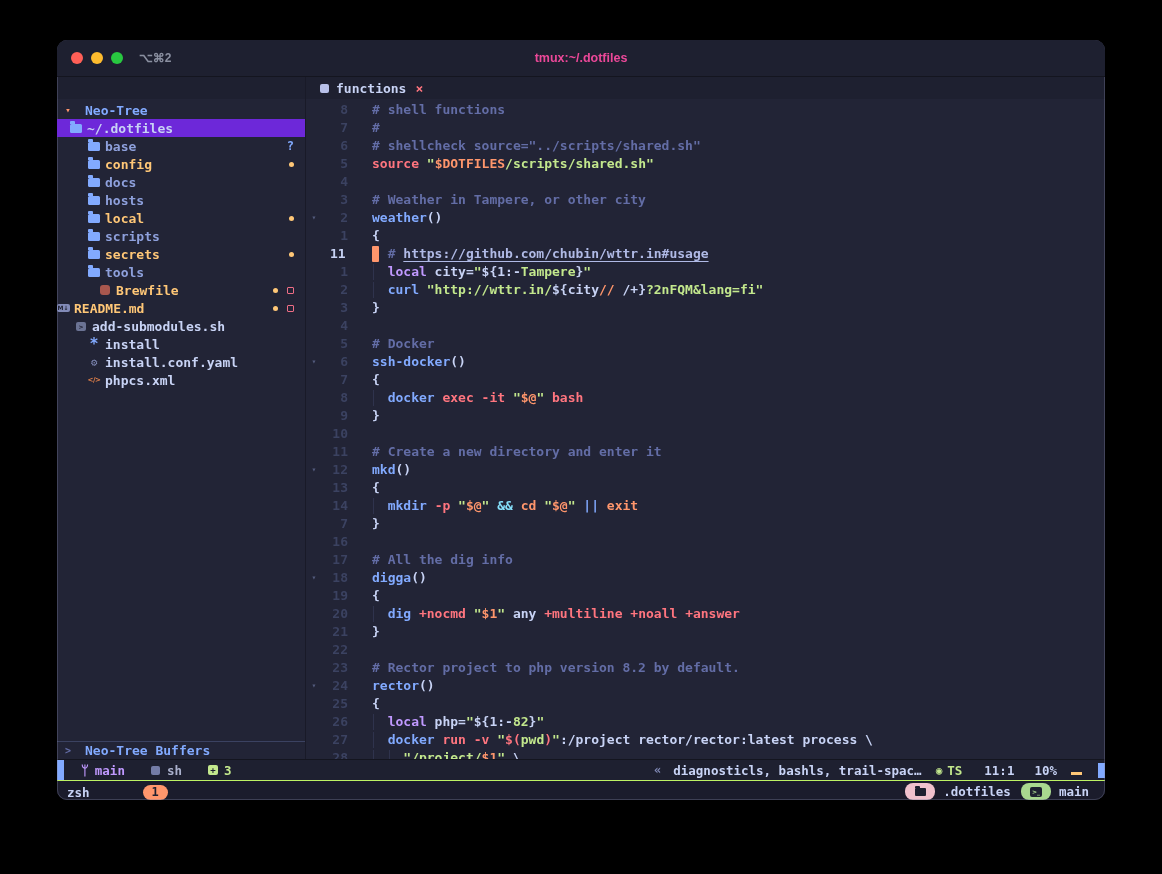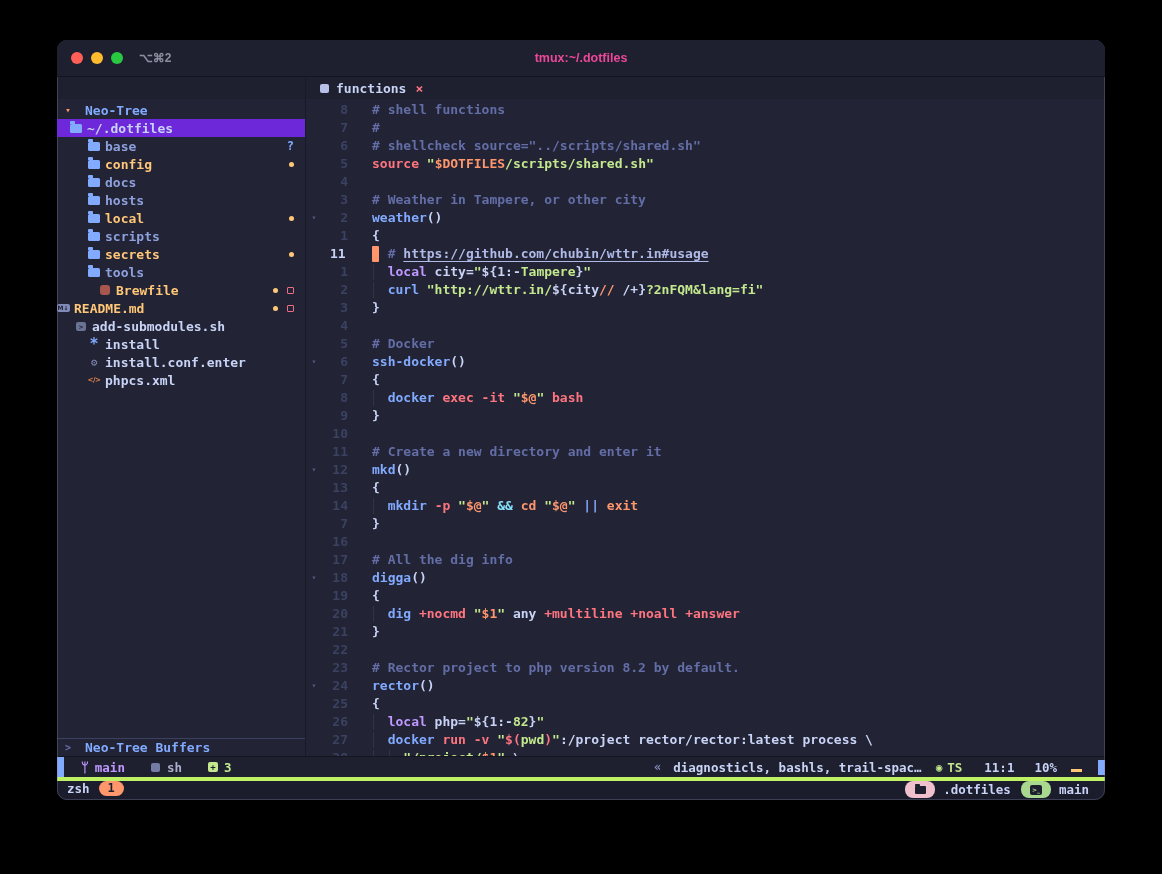--- a/index.html
+++ b/index.html
@@ -76,22 +76,22 @@
   .sright{margin-left:auto;display:flex;align-items:center;}
   .lspicon{color:#828bb8;margin-right:12px;font-size:12px;}
   .lsplist{color:#c8d3f5;}
   .tsdot{color:#c3e88d;margin-left:14px;margin-right:5px;font-size:11px;}
   .tslabel{color:#c3e88d;}
   .pos{margin-left:22px;}
   .pct{margin-left:20px;}
   .termcurs{width:11px;height:3px;background:#ffc777;margin-left:14px;margin-bottom:-6px;}
   .rblock{width:7px;align-self:stretch;background:#82aaff;margin-left:16px;}
   
-  .tmuxbar{flex:0 0 19px;background:#1b1c2c;border-top:4px solid #bef264;display:flex;align-items:flex-start;
-           font-size:12.5px;font-weight:700;color:#c8d3f5;}
+  .tmuxbar{flex:0 0 19px;background:#1b1c2c;border-top:1px solid #bef264;display:flex;align-items:flex-end;
+           font-size:12.5px;font-weight:700;color:#c8d3f5;gap:44px;}
   .sess{margin-left:10px;}
   .idxpill{background:#ff966c;color:#1e2030;border-radius:8px;padding:0 9px;height:15px;line-height:15px;
            font-size:12px;margin-left:9px;}
   .tright{margin-left:auto;display:flex;align-items:center;margin-right:6px;}
   .chip{height:17px;border-radius:8px;display:flex;align-items:center;justify-content:center;width:30px;}
   .chip.pink{background:#f0c1cd;}
   .chip.greenc{background:#a9d88f;}
   .dfolder{width:11px;height:8px;background:#1e2030;border-radius:1px;position:relative;}
   .dfolder::before{content:"";position:absolute;top:-2px;left:0;width:5px;height:2px;background:#1e2030;border-radius:1px 1px 0 0;}
   .dterm{width:12px;height:10px;background:#1e2030;border-radius:2px;color:#a9d88f;font:700 6px "DejaVu Sans",sans-serif;
@@ -218,21 +218,21 @@
             <div class="trow" style="padding-left: 31px;">
               <span class="icon-cell">
                 <span class="asticon">*</span>
               </span>
               <span class="lab-file">install</span>
             </div>
             <div class="trow" style="padding-left: 31px;">
               <span class="icon-cell">
                 <span class="gearicon">⚙</span>
               </span>
-              <span class="lab-file">install.conf.enter</span>
+              <span class="lab-file">install.conf.yaml</span>
             </div>
             <div class="trow" style="padding-left: 31px;">
               <span class="icon-cell">
                 <span class="xmlicon">&lt;/&gt;</span>
               </span>
               <span class="lab-file">phpcs.xml</span>
             </div>
           </div>
       </div>
       <div class="buffers">

